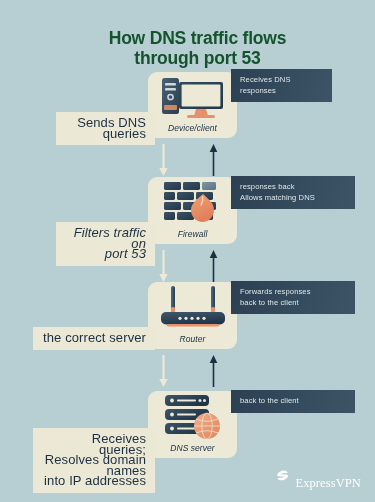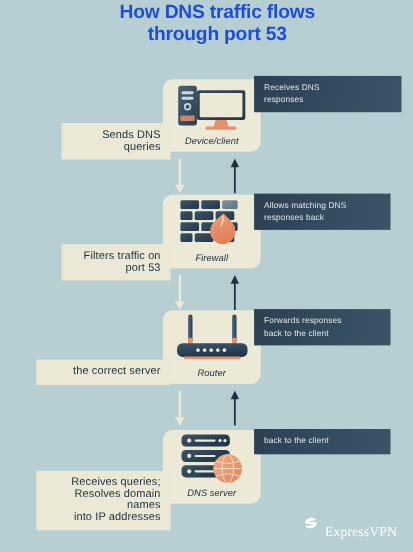--- a/index.html
+++ b/index.html
@@ -9,23 +9,23 @@
     font-family:"Liberation Sans", sans-serif;
     position:relative;
     overflow:hidden;
     -webkit-font-smoothing:antialiased;
   }
   .canvas { position:absolute; inset:0; }
 
   
   .title {
     position:absolute;
-    top:0; left:0; width:375px;
+    top:28px; left:0; width:375px;
     text-align:center;
-    color:#1d4ed8;
+    color:#14532d;
     font-size:17.5px;
     font-weight:bold;
     line-height:20px;
     letter-spacing:-0.2px;
     padding-left:20px;
   }
   .title .l2 { display:block; }
 
   
   .node {
@@ -64,39 +64,39 @@
   .badge {
     position:absolute;
     background:linear-gradient(105deg,#2c4052 0%,#33495c 45%,#3d5466 100%);
     color:#dfe7ea;
     font-size:7.6px;
     line-height:10.5px;
     padding:6px 8px 6px 9px;
     letter-spacing:0.1px;
   }
   .badge span { display:block; }
-  #badge-device   { left:231px; top:69px;  width:134px; }
+  #badge-device   { left:231px; top:69px;  width:101px; }
   #badge-firewall { left:231px; top:176px; width:124px; }
   #badge-router   { left:231px; top:281px; width:124px; }
   #badge-dns      { left:231px; top:390px; width:124px; }
 
   
   .sidelabel {
     position:absolute;
     background:#ebe8d5;
     color:#1d2f40;
-    font-size:10px;
+    font-size:13px;
     line-height:10.5px;
     padding:6px 9px 6px 8px;
     text-align:right;
     letter-spacing:0.1px;
   }
   .sidelabel span { display:block; }
   #label-device   { left:56px;  top:112px; width:99px;  }
-  #label-firewall { left:56px;  top:222px; width:99px;  }
+  #label-firewall { left:56px;  top:222px; width:99px;font-style:italic;  }
   #label-router   { left:33px;  top:327px; width:122px; }
   #label-dns      { left:33px;  top:428px; width:122px; }
 
   
   .arrow { position:absolute; }
   .arrow svg { display:block; }
 
   
   .logo {
     position:absolute;
@@ -306,22 +306,22 @@
       </svg>
     </div>
     <div class="node-label">DNS server</div>
   </div>
 
   <div class="badge" id="badge-device">
     <span>Receives DNS</span>
     <span>responses</span>
   </div>
   <div class="badge" id="badge-firewall">
+    <span>responses back</span>
     <span>Allows matching DNS</span>
-    <span>responses back</span>
   </div>
   <div class="badge" id="badge-router">
     <span>Forwards responses</span>
     <span>back to the client</span>
   </div>
   <div class="badge" id="badge-dns">
     <span>back to the client</span>
   </div>
 
   <div class="sidelabel" id="label-device">

